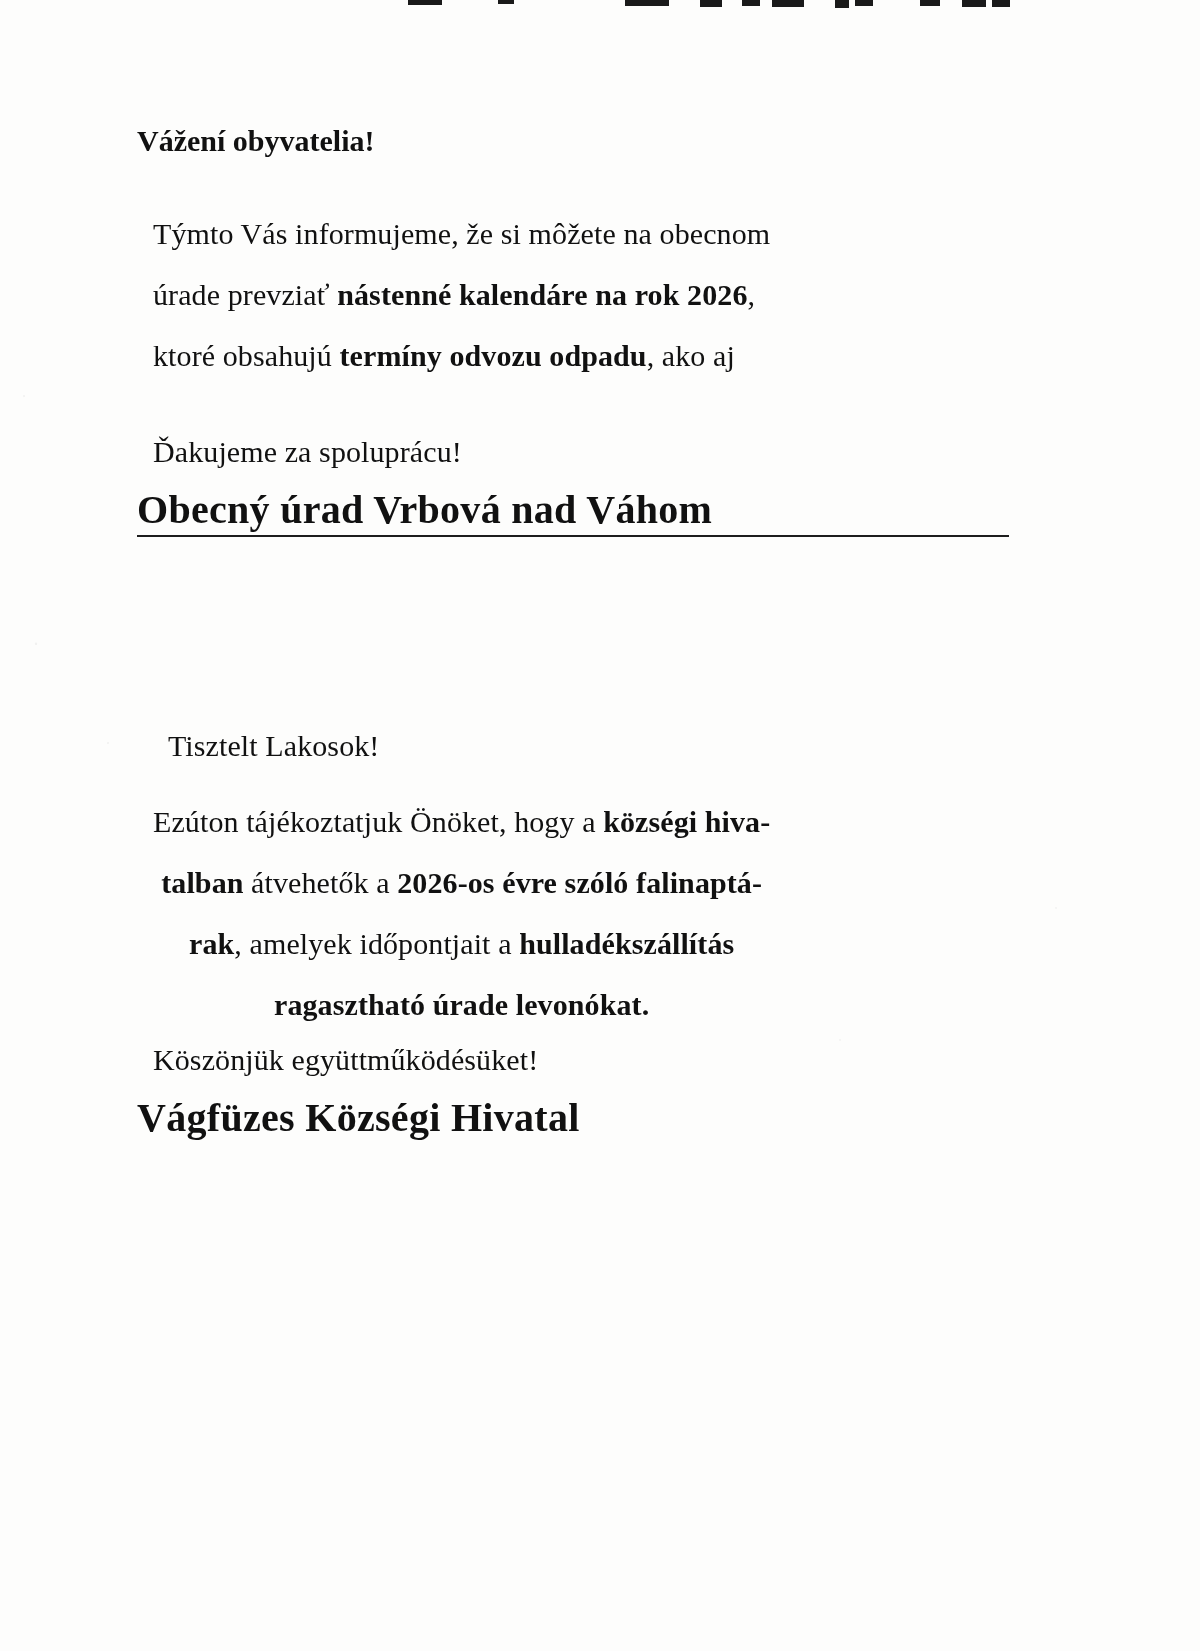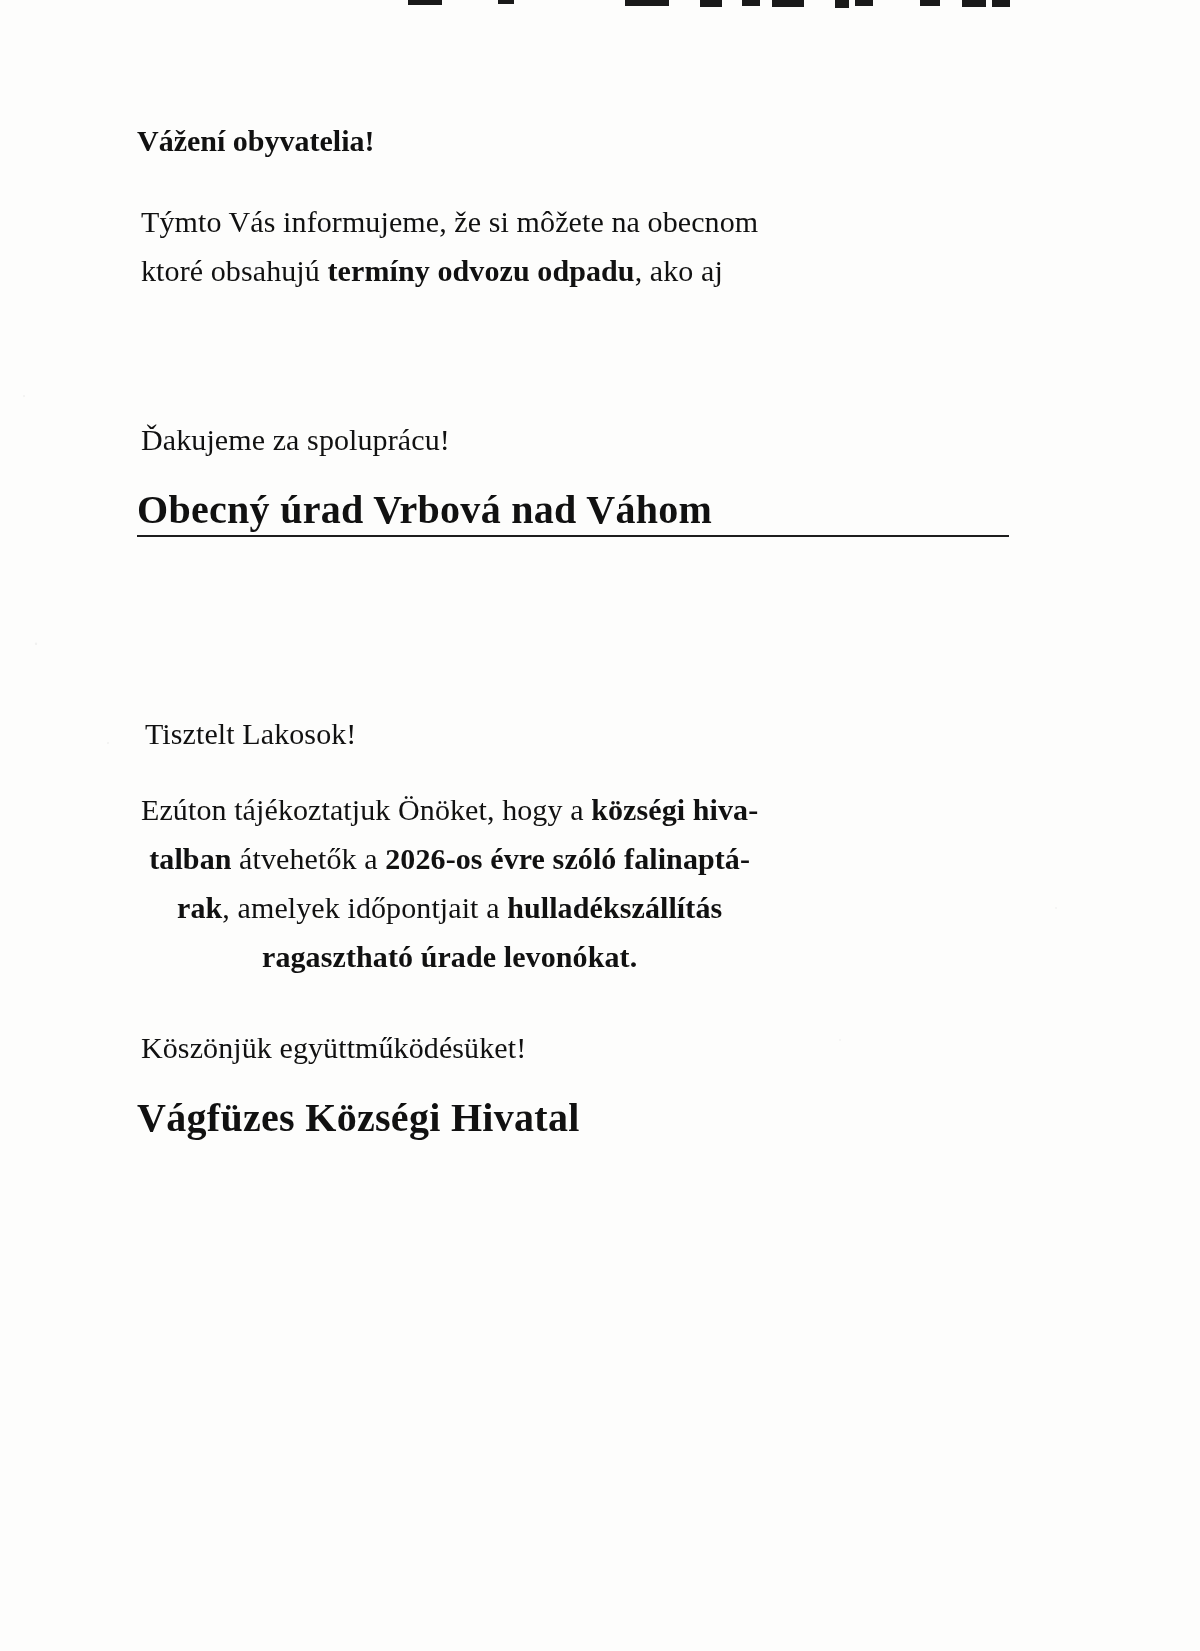--- a/index.html
+++ b/index.html
@@ -56,21 +56,21 @@
   .content {
     position: absolute;
     left: 137px;
     top: 0;
     width: 900px;
   }
 
   .block { margin: 0; }
 
   p.line {
-    margin: 4px;
+    margin: 16px;
     font-size: 30px;
     line-height: 45px;
     letter-spacing: 0.1px;
     white-space: pre-wrap;
   }
 
   .b { font-weight: bold; }
 
   .heading {
     font-weight: bold;
@@ -93,21 +93,21 @@
     background: #1d1d1d;
     margin: 0;
   }
 
   
   #slovak-greeting   { position: absolute; top: 121px; left: 0; }
   #slovak-body       { position: absolute; top: 195px; left: 0; }
   #slovak-thanks     { position: absolute; top: 413px; left: 0; }
   #slovak-signature  { position: absolute; top: 490px; left: 0; }
   #section-divider   { position: absolute; top: 535px; left: 0; }
-  #hungarian-greeting{ position: absolute; top: 707px; left: 4px; }
+  #hungarian-greeting{ position: absolute; top: 707px; left: 15px; }
   #hungarian-body    { position: absolute; top: 783px; left: 0; text-align: center; }
   #hungarian-thanks  { position: absolute; top: 1021px; left: 0; text-align: right; }
   #hungarian-signature{ position: absolute; top: 1098px; left: 0; }
 </style>
 </head>
 <body>
 
 <div class="scan-page">
 
   <div class="crop-strip">
@@ -123,20 +123,21 @@
     <i style="left:962px; width:24px; height:7px;"></i>
     <i style="left:992px; width:18px; height:7px;"></i>
   </div>
 
   <div class="content">
 
     <h1 class="heading" id="slovak-greeting">Vážení obyvatelia!</h1>
 
     <div class="block" id="slovak-body">
         <p class="line"><span>Týmto Vás informujeme, že si môžete na obecnom</span></p>
+        <p class="line"><span>úrade prevziať </span><span class="b">nástenné kalendáre na rok 2026</span><span>,</span></p>
         <p class="line"><span>ktoré obsahujú </span><span class="b">termíny odvozu odpadu</span><span>, ako aj</span></p>
       </div>
 
     <p class="line" id="slovak-thanks">Ďakujeme za spoluprácu!</p>
 
     <p class="sig" id="slovak-signature">Obecný úrad Vrbová nad Váhom</p>
 
     <div class="rule" id="section-divider"></div>
 
     <p class="line" id="hungarian-greeting">Tisztelt Lakosok!</p>

